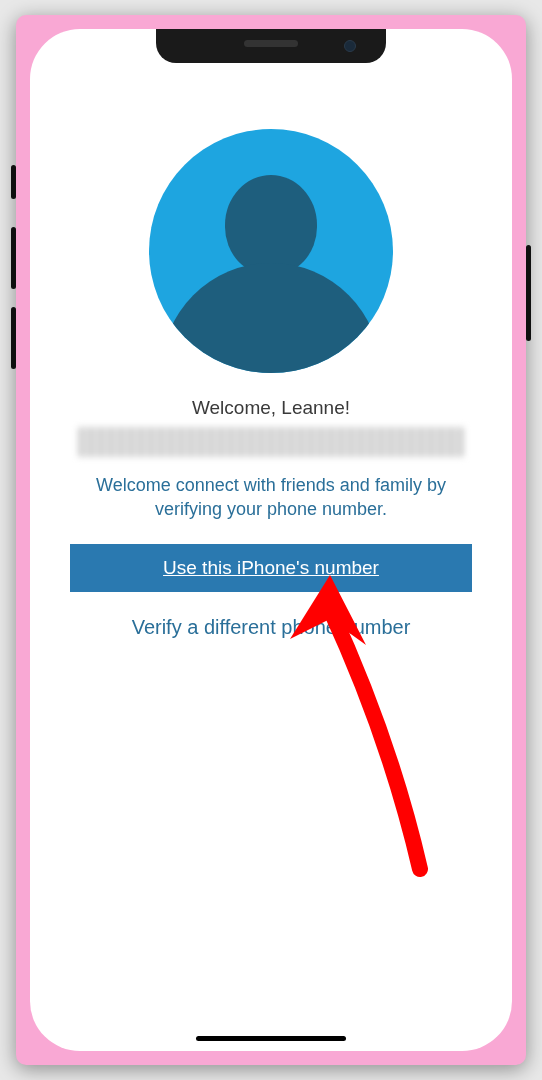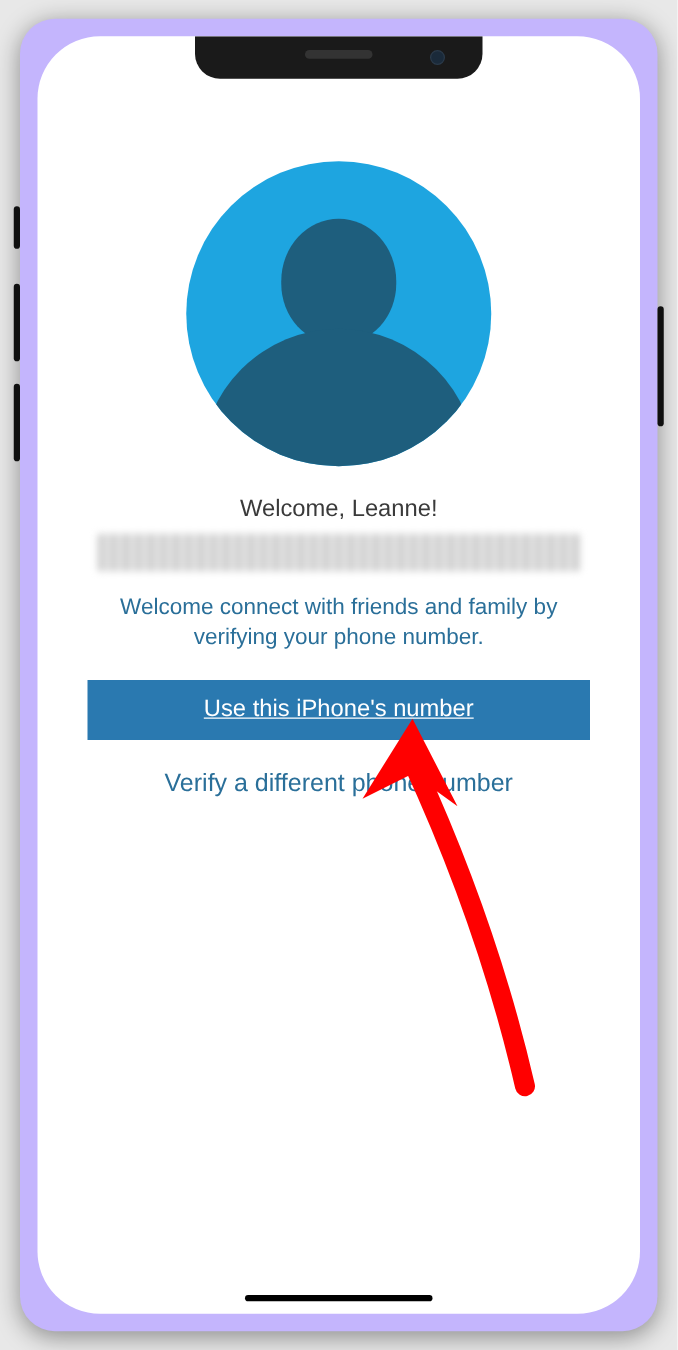--- a/index.html
+++ b/index.html
@@ -8,22 +8,22 @@
       height: 1080px;
       background: #e8e8e8;
       font-family: -apple-system, BlinkMacSystemFont, "Segoe UI", Helvetica, Arial, sans-serif;
       display: flex;
       align-items: center;
       justify-content: center;
     }
     .phone-frame {
       width: 510px;
       height: 1050px;
-      background: #c4b5fd;
-      border-radius: 28px;
+      background: #f9a8d4;
+      border-radius: 10px;
       padding: 14px;
       position: relative;
       box-shadow: 0 4px 20px rgba(0,0,0,0.4);
     }
     .side-btn { position: absolute; background:#0f0f0f; border-radius:3px; }
     .btn-mute { left:-5px; top:150px; width:5px; height:34px; }
     .btn-vol-up { left:-5px; top:212px; width:5px; height:62px; }
     .btn-vol-dn { left:-5px; top:292px; width:5px; height:62px; }
     .btn-power { right:-5px; top:230px; width:5px; height:96px; }
     .screen {

